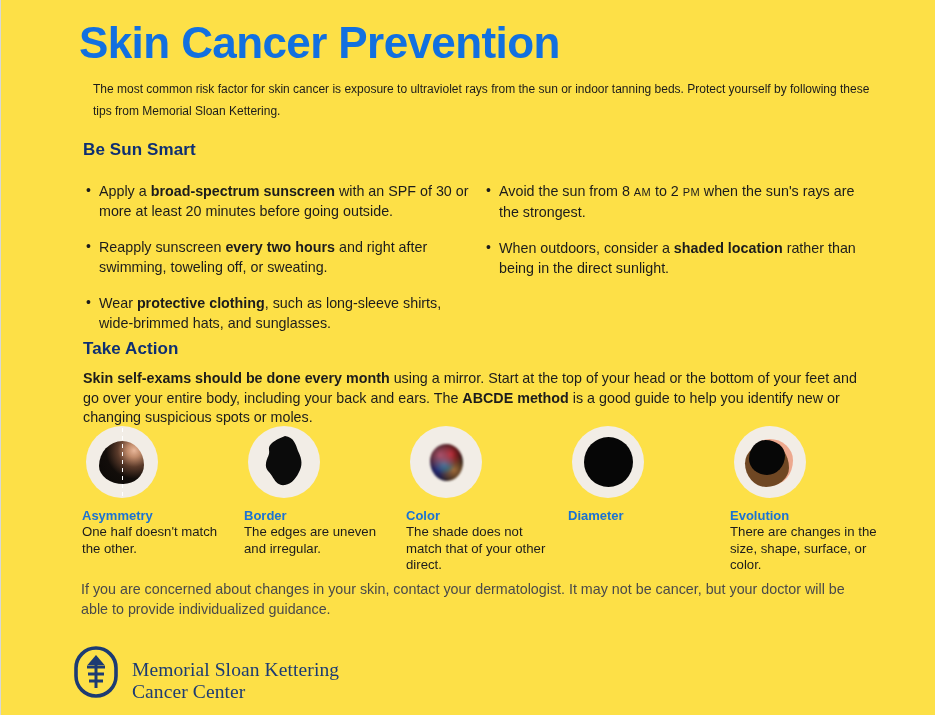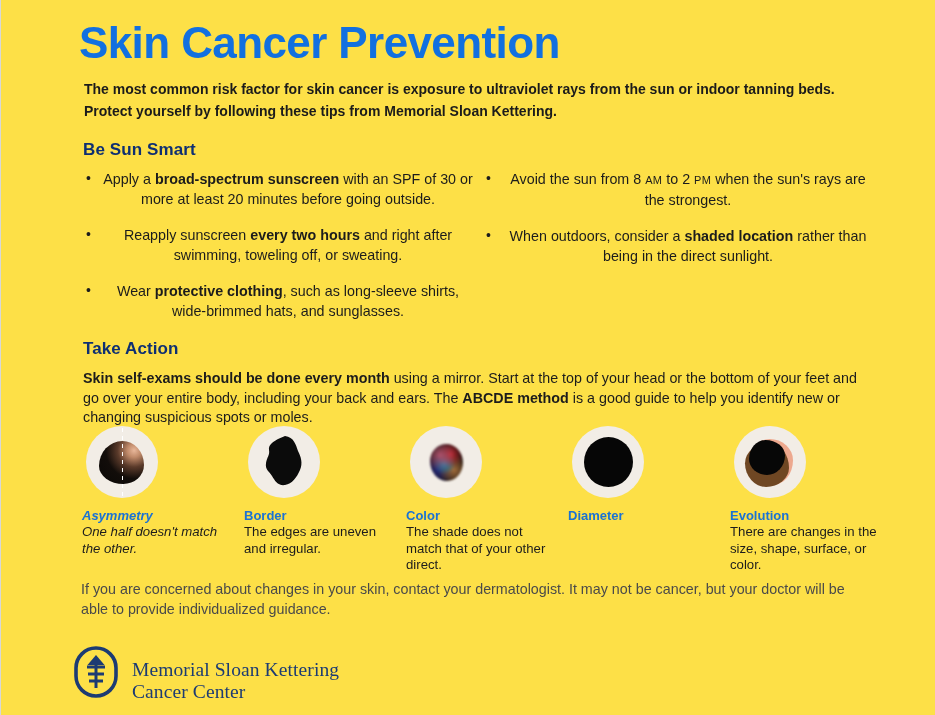--- a/index.html
+++ b/index.html
@@ -28,45 +28,44 @@
     left: 78px;
     top: 18px;
     font-size: 44px;
     line-height: 50px;
     font-weight: bold;
     letter-spacing: -0.6px;
     color: #1270e0;
   }
   .intro {
     position: absolute;
-    left: 83px;
+    left: 92px;
     top: 78px;
     width: 790px;
-    font-size: 14px;
+    font-size: 12px;
     line-height: 22px;
-    font-weight: bold;
+    font-weight: normal;
     color: #1b1b1b;
   }
 
   
   .section-heading {
     position: absolute;
     font-size: 17px;
     font-weight: bold;
     color: #0e2f72;
     letter-spacing: 0.1px;
   }
   #heading-sun-smart { left: 82px; top: 140px; }
   #heading-take-action { left: 82px; top: 339px; }
 
   
   .bullet-col {
     position: absolute;
-    top: 170px;
-    text-align: center;
+    top: 182px;
   }
   #bullets-left  { left: 84px; width: 392px; }
   #bullets-right { left: 484px; width: 392px; }
 
   .bullet-item {
     position: relative;
     padding-left: 14px;
     margin-bottom: 17px;
     font-size: 14.3px;
     line-height: 19.5px;
@@ -237,21 +236,21 @@
   <div class="bullet-col" id="bullets-right">
       <div class="bullet-item"><span>Avoid the sun from 8 </span><span class="smallcaps">AM</span><span> to 2 </span><span class="smallcaps">PM</span><span> when the sun's rays are the strongest.</span></div>
       <div class="bullet-item"><span>When outdoors, consider a </span><b>shaded location</b><span> rather than being in the direct sunlight.</span></div>
     </div>
 
   <div class="section-heading" id="heading-take-action">Take Action</div>
 
   <div class="take-action-body"><b>Skin self-exams should be done every month</b><span> using a mirror. Start at the top of your head or the bottom of your feet and go over your entire body, including your back and ears. The </span><b>ABCDE method</b><span> is a good guide to help you identify new or changing suspicious spots or moles.</span></div>
 
   <div id="abcde-row">
-      <div class="abcde-item" style="left: 0px; font-style: italic;">
+      <div class="abcde-item" style="left: 0px;">
         <div class="abcde-circle">
           <div class="mole mole-asym"></div>
           <div class="asym-divider"></div>
         </div>
         <div class="abcde-label">Asymmetry</div>
         <div class="abcde-desc">One half doesn't match the other.</div>
       </div>
       <div class="abcde-item" style="left: 162px;">
         <div class="abcde-circle"><svg width="72" height="72" viewBox="0 0 72 72">
             <path d="M37 10 C46 11 48 19 50 25 C53 31 55 37 52 44 C49 51 44 58 37 59 C30 60 27 55 24 50 C21 45 17 44 18 37 C19 31 22 29 21 24 C20 18 27 15 30 13 Z" fill="#0b0b0b"></path>

